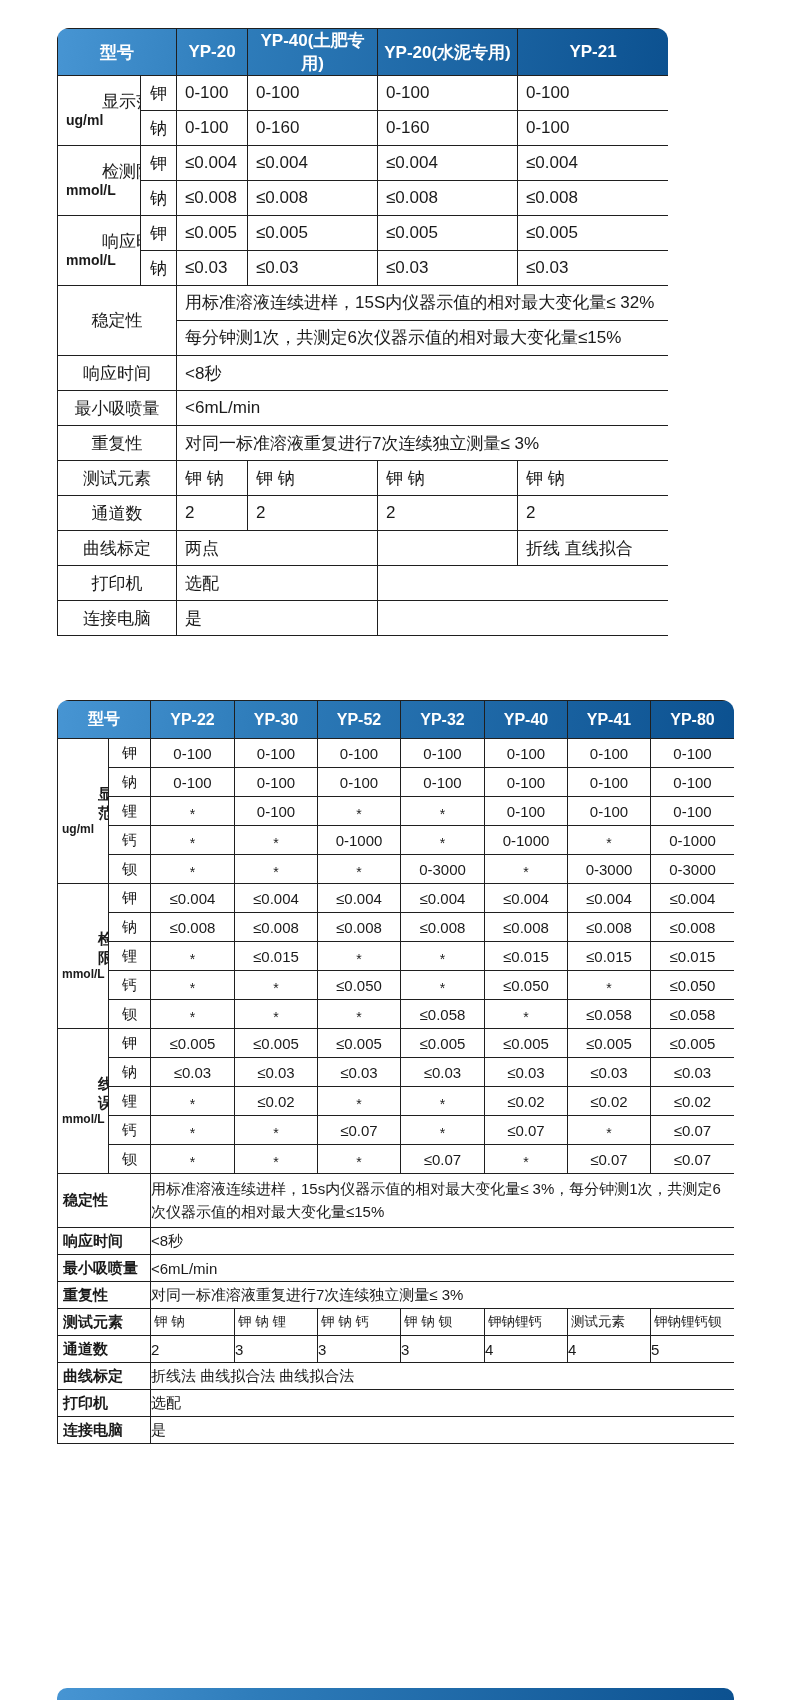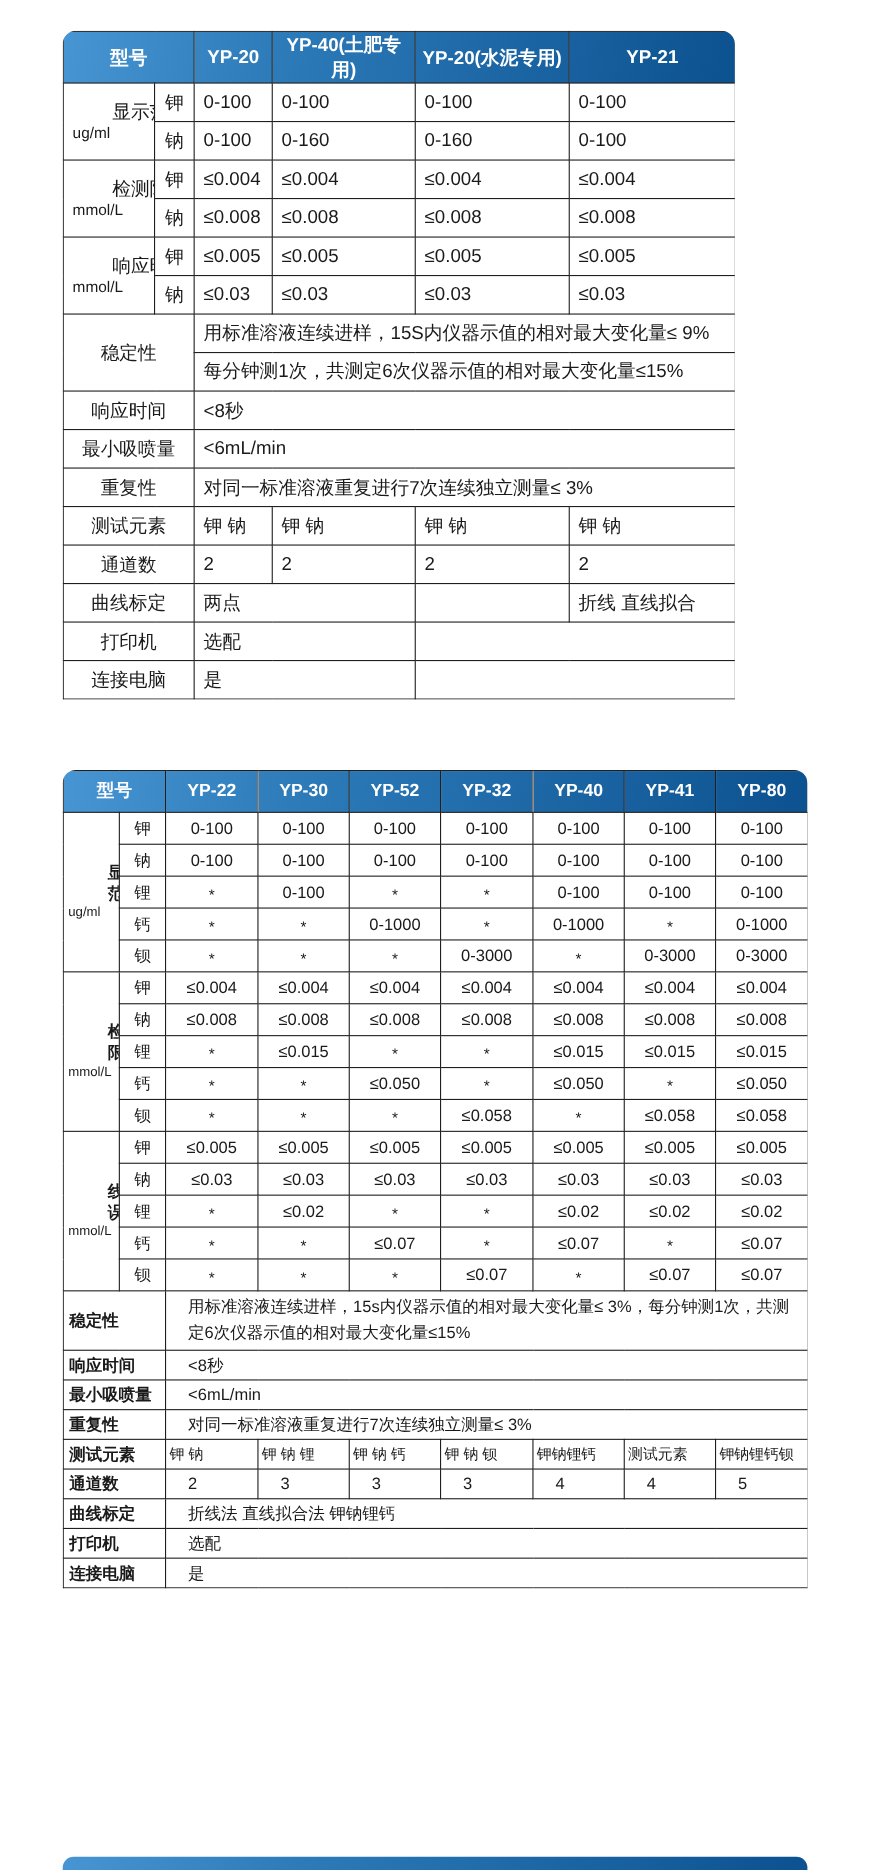--- a/index.html
+++ b/index.html
@@ -18,30 +18,30 @@
   .t1 th{height:36px;font-size:17px;}
   .t2 th{height:38px;font-size:16px;}
   .t1 td{height:35px;font-size:17px;}
   .t2 td{height:29px;font-size:15px;}
   .t2 tr.simple td{height:27px;}
   .t2 tr.stabline td{height:54px;}
   .glabel{line-height:1.25;}
   .t1 .glabel{text-align:left;padding-left:8px;font-weight:500;}
   .t2 .glabel{text-align:left;font-weight:700;}
   .gname{white-space:nowrap;margin-left:36px;}
-  .unit{font-size:14px;font-weight:400;}
+  .unit{font-size:14px;font-weight:700;}
   .t2 .unit{font-size:12px;}
   .el{text-align:center;padding:0 2px;}
   .t1 .val{text-align:left;padding-left:8px;}
   .t2 .val{text-align:center;padding:0 1px;}
   .slabel{font-weight:500;}
   .t1 .slabel{text-align:center;}
   .t2 .slabel{text-align:left;padding-left:5px;font-weight:700;font-size:15px;}
   .sval{text-align:left;padding-left:8px;}
-  .t2 .sval{padding-left:20px;}
+  .t2 .sval{padding-left:0;}
   .stabtext{line-height:1.5;padding-top:3px;padding-bottom:3px;}
   .t2 tr.dense td.sval{font-size:13.5px;padding-left:3px;letter-spacing:0;}
   .star-glyph{display:inline-block;transform:translateY(2px);font-size:14px;}
   #peek{position:absolute;left:57px;top:1688px;width:677px;height:12px;
     border-radius:10px 10px 0 0;
     background:linear-gradient(100deg,var(--hg1,#4795d3) 0%,var(--hgm,#2e7cba) 30%,var(--hg2,#0c5190) 100%);}
 </style>
 </head>
 <body style="--hg1: #4795d3; --hgm: #2e7cba; --hg2: #0c5190; --brd: #1f1f1f; --txt: #1a1a1a;">
 
@@ -114,21 +114,21 @@
         </tr>
         <tr class="grow">
           <td class="el">钠</td>
           <td class="val">≤0.03</td>
           <td class="val">≤0.03</td>
           <td class="val">≤0.03</td>
           <td class="val">≤0.03</td>
         </tr>
         <tr class="stabline">
           <td class="slabel" colspan="2" rowspan="2">稳定性</td>
-          <td class="sval stabtext" colspan="4">用标准溶液连续进样，15S内仪器示值的相对最大变化量≤ 9%</td>
+          <td class="sval stabtext" colspan="4">用标准溶液连续进样，15S内仪器示值的相对最大变化量≤ 32%</td>
         </tr>
         <tr class="stabline">
           <td class="sval stabtext" colspan="4">每分钟测1次，共测定6次仪器示值的相对最大变化量≤15%</td>
         </tr>
         <tr class="simple">
           <td class="slabel" colspan="2">响应时间</td>
           <td class="sval" colspan="4">&lt;8秒</td>
         </tr>
         <tr class="simple">
           <td class="slabel" colspan="2">最小吸喷量</td>
@@ -393,21 +393,21 @@
           <td class="sval" colspan="1">2</td>
           <td class="sval" colspan="1">3</td>
           <td class="sval" colspan="1">3</td>
           <td class="sval" colspan="1">3</td>
           <td class="sval" colspan="1">4</td>
           <td class="sval" colspan="1">4</td>
           <td class="sval" colspan="1">5</td>
         </tr>
         <tr class="simple">
           <td class="slabel" colspan="2">曲线标定</td>
-          <td class="sval" colspan="7">折线法 直线拟合法 钾钠锂钙</td>
+          <td class="sval" colspan="7">折线法 曲线拟合法 曲线拟合法</td>
         </tr>
         <tr class="simple">
           <td class="slabel" colspan="2">打印机</td>
           <td class="sval" colspan="7">选配</td>
         </tr>
         <tr class="simple">
           <td class="slabel" colspan="2">连接电脑</td>
           <td class="sval" colspan="7">是</td>
         </tr>
       </tbody>

